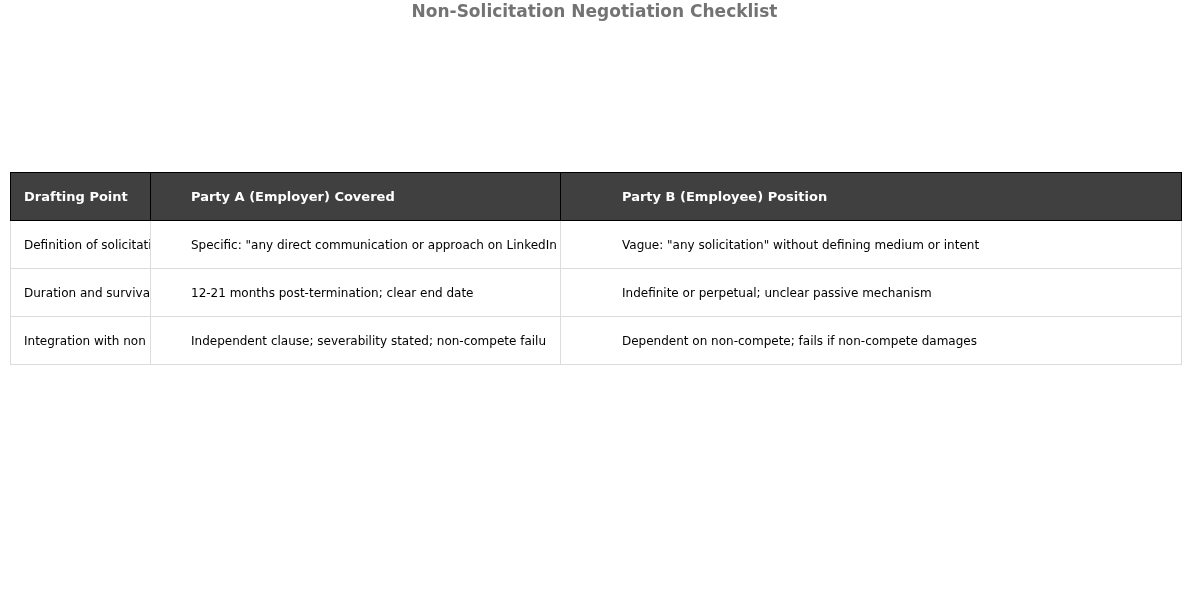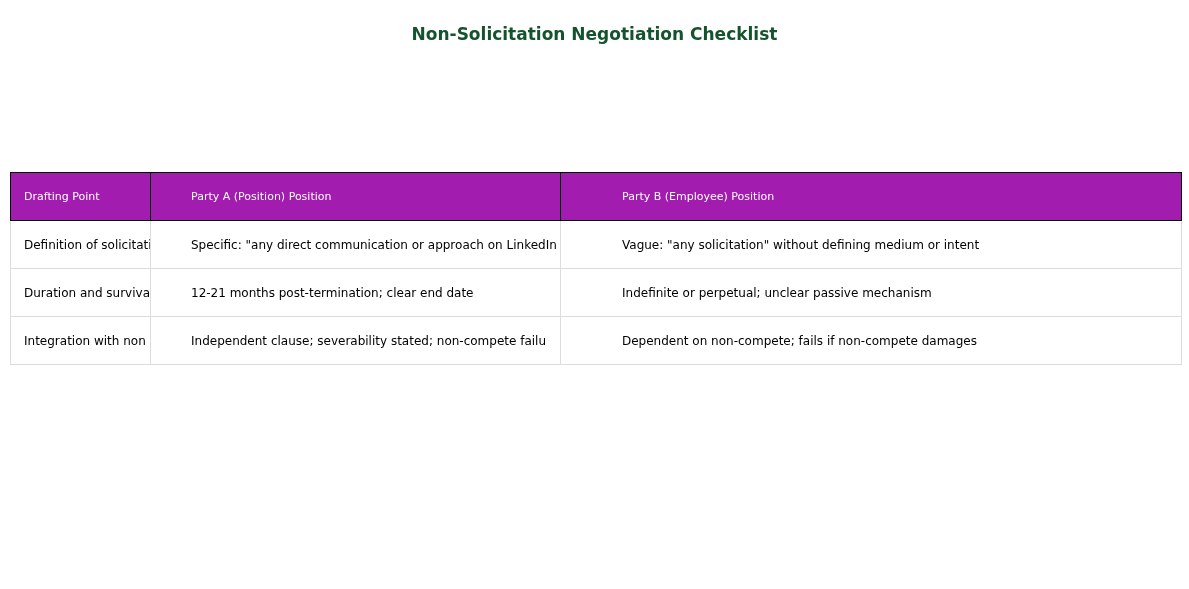--- a/index.html
+++ b/index.html
@@ -1,20 +1,20 @@
 <!DOCTYPE html>
 <html><head>
   <meta charset="utf-8">
   <style>
     html, body { margin: 0; padding: 0; background: #ffffff; }
     body { width: 1189px; height: 589px; position: relative; overflow: hidden; font-family: "DejaVu Sans", sans-serif; }
-    .title { position: absolute; top: 24px; left: 0; width: 1189px; text-align: center; font-size: 17px; font-weight: bold; color: #14532d; }
+    .title { position: absolute; top: 1px; left: 0; width: 1189px; text-align: center; font-size: 17px; font-weight: bold; color: #737373; }
     table.grid { position: absolute; left: 10px; top: 172px; width: 1171px; border-collapse: collapse; table-layout: fixed; }
     table.grid th, table.grid td { overflow: hidden; white-space: nowrap; text-overflow: clip; font-size: 12px; text-align: left; padding: 0; }
-    table.grid th { background: #a21caf; color: #ffffff; font-weight: normal; height: 47px; font-size: 11px; border: 1px solid #000000; }
+    table.grid th { background: #404040; color: #ffffff; font-weight: bold; height: 47px; font-size: 13px; border: 1px solid #000000; }
     table.grid td { color: #000; height: 47px; border: 1px solid #dcdcdc; }
     table.grid tr.odd td { background: #ffffff; }
     table.grid tr.even td { background: #f4f4f4; }
     .c1 { padding-left: 13px !important; }
     .c2 { padding-left: 40px !important; }
     .c3 { padding-left: 61px !important; }
   </style>
 </head>
 <body>
 
@@ -22,21 +22,21 @@
 
 <table class="grid">
   <colgroup>
     <col style="width:140px">
     <col style="width:410px">
     <col style="width:621px">
   </colgroup>
   <thead>
     <tr>
       <th class="c1">Drafting Point</th>
-      <th class="c2">Party A (Position) Position</th>
+      <th class="c2">Party A (Employer) Covered</th>
       <th class="c3">Party B (Employee) Position</th>
     </tr>
   </thead>
   <tbody>
     <tr class="odd">
       <td class="c1">Definition of solicitation</td>
       <td class="c2">Specific: "any direct communication or approach on LinkedIn</td>
       <td class="c3">Vague: "any solicitation" without defining medium or intent</td>
     </tr>
     <tr class="odd">

